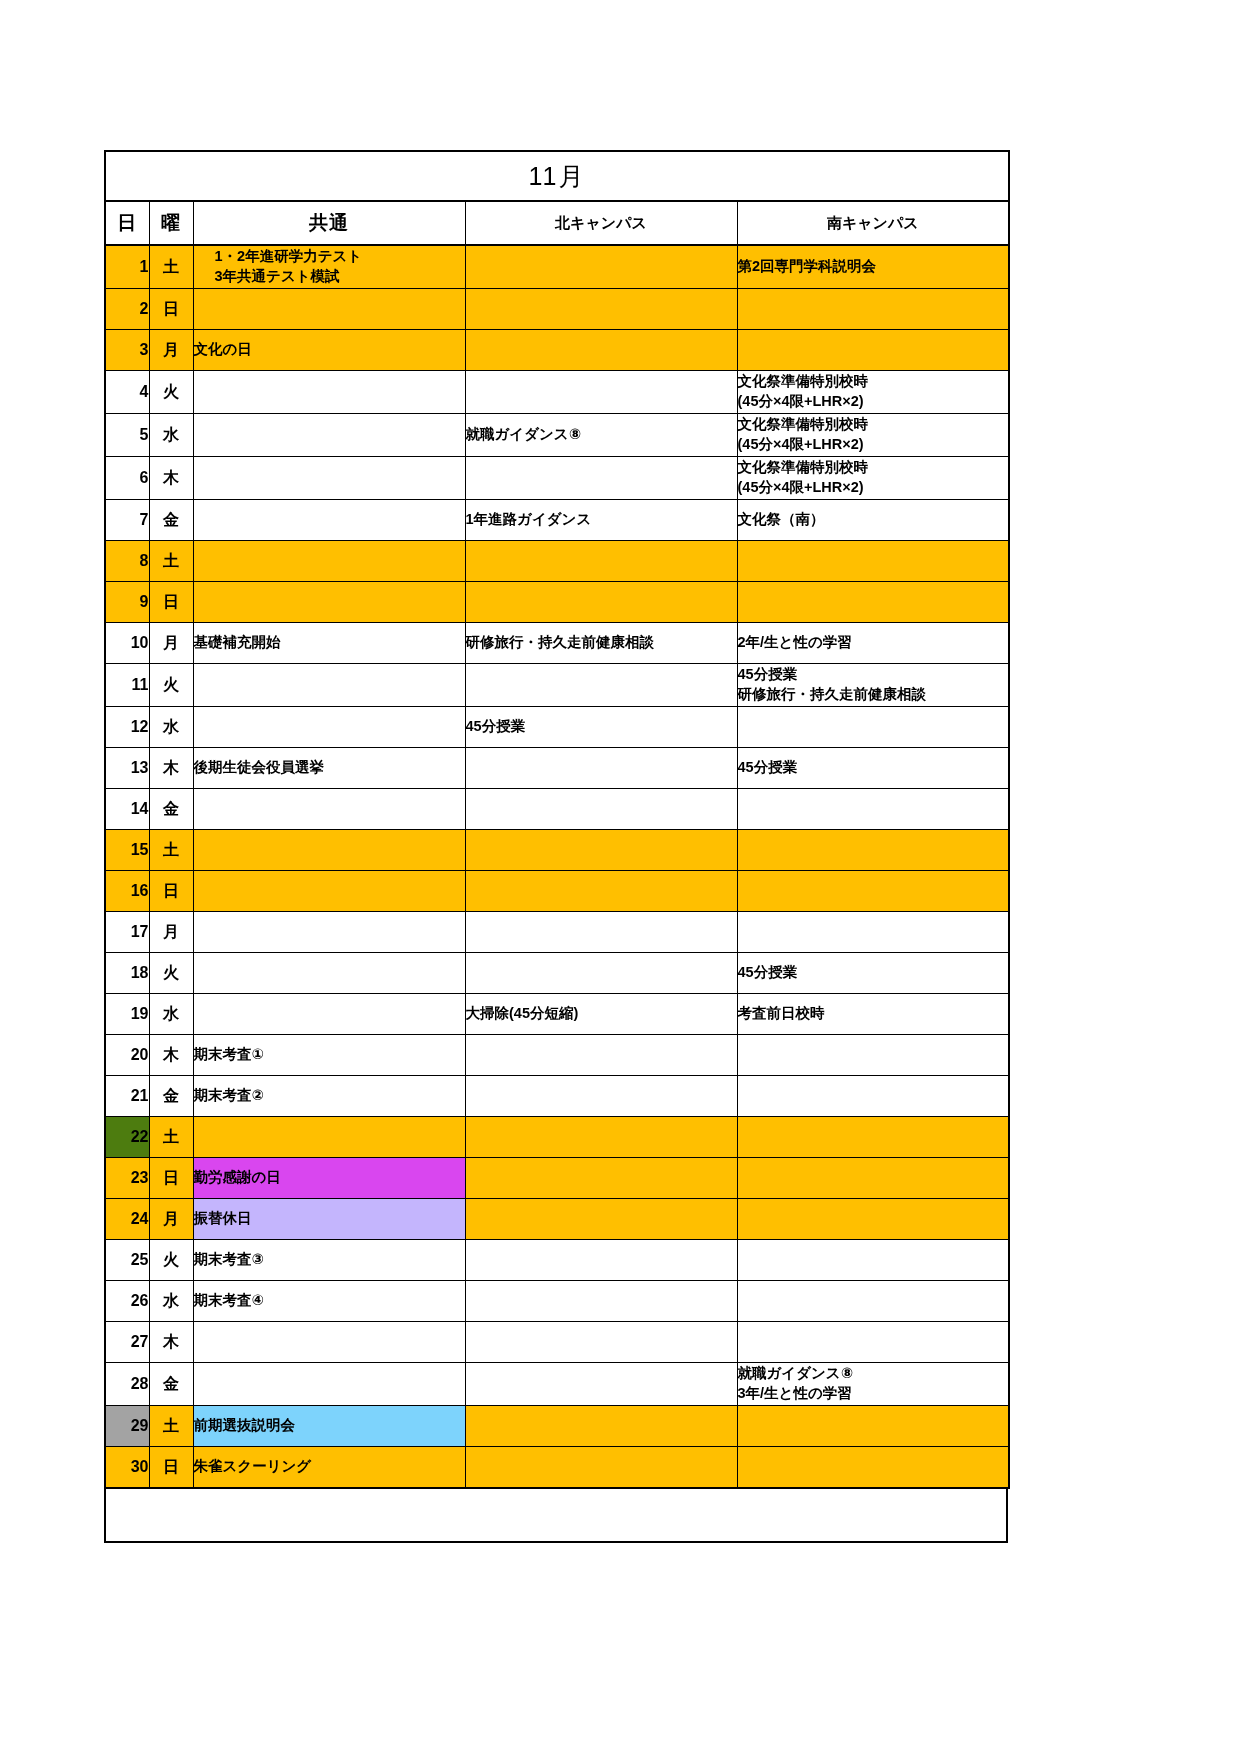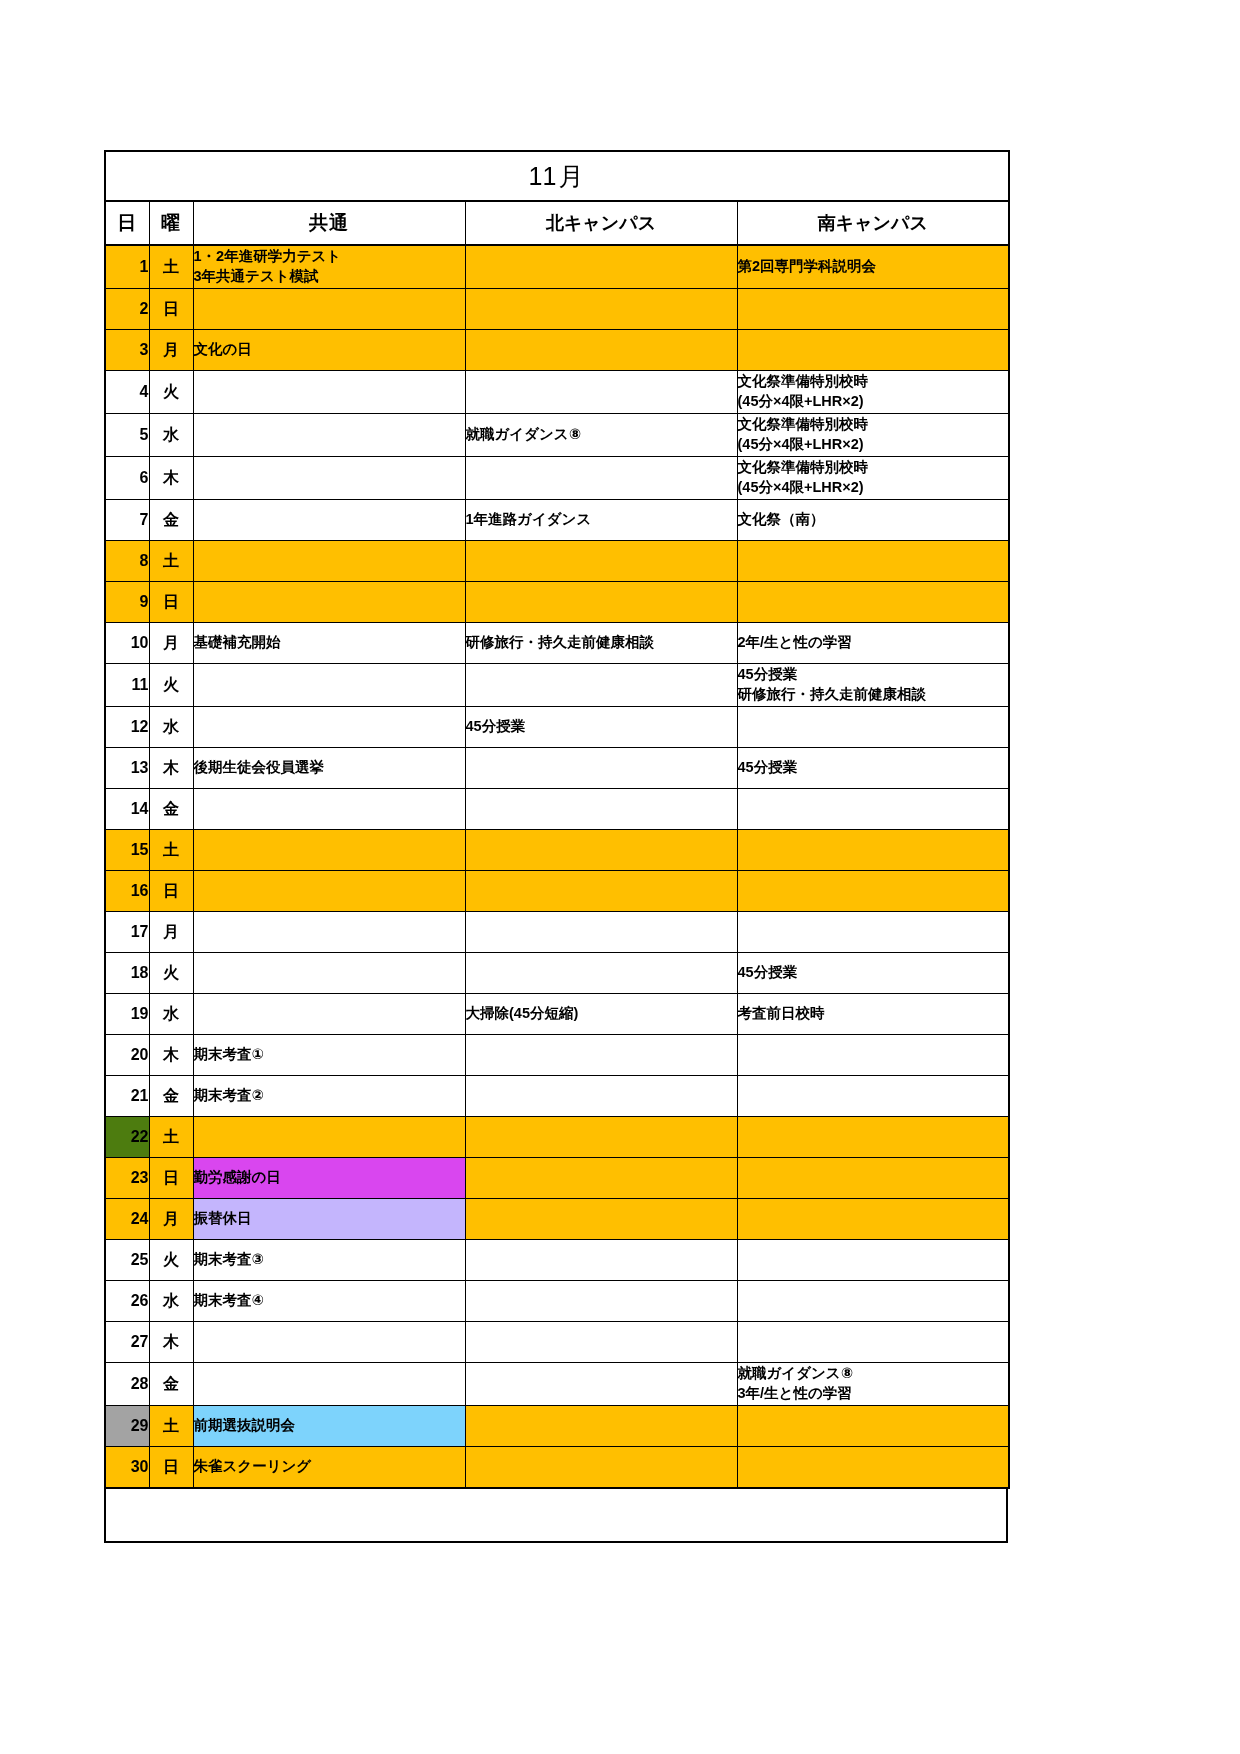--- a/index.html
+++ b/index.html
@@ -49,21 +49,21 @@
 
   
   .hdr {
     height: 42px;
     text-align: center;
     font-size: 19px;
     font-weight: 700;
     letter-spacing: 1px;
     border-bottom: 2px solid #000 !important;
   }
-  .hdr.small { font-size: 18px; letter-spacing: 0; }
+  .hdr.small { font-size: 15px; letter-spacing: 0; }
 
   
   col.c-day   { width: 44px; }
   col.c-wday  { width: 44px; }
   col.c-com   { width: 272px; }
   col.c-north { width: 272px; }
   col.c-south { width: 272px; }
 
   
   tr.drow td { height: 40px; }
@@ -126,21 +126,21 @@
         <td class="hdr">日</td>
         <td class="hdr">曜</td>
         <td class="hdr">共通</td>
         <td class="hdr small">北キャンパス</td>
         <td class="hdr small">南キャンパス</td>
       </tr>
 
     <tr class="drow holiday tall">
           <td class="cell-day" style="background: rgb(255, 191, 0);">1</td>
           <td class="cell-wday" style="background: rgb(255, 191, 0);">土</td>
-          <td class="cell-txt" style="background: rgb(255, 191, 0);">1・2年進研学力テスト
+          <td class="cell-txt" style="background: rgb(255, 191, 0); padding-left: 21px;">1・2年進研学力テスト
 3年共通テスト模試</td>
           <td class="cell-txt" style="background: rgb(255, 191, 0);"></td>
           <td class="cell-txt" style="background: rgb(255, 191, 0);">第2回専門学科説明会</td>
         </tr>
         <tr class="drow holiday">
           <td class="cell-day" style="background: rgb(255, 191, 0);">2</td>
           <td class="cell-wday" style="background: rgb(255, 191, 0);">日</td>
           <td class="cell-txt" style="background: rgb(255, 191, 0);"></td>
           <td class="cell-txt" style="background: rgb(255, 191, 0);"></td>
           <td class="cell-txt" style="background: rgb(255, 191, 0);"></td>

